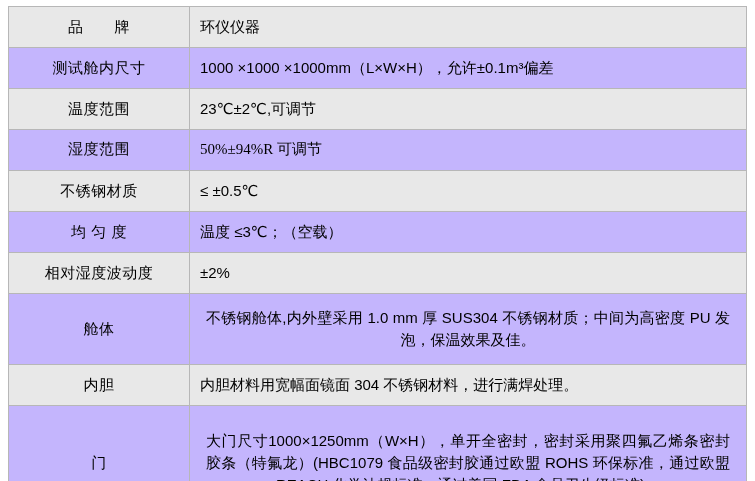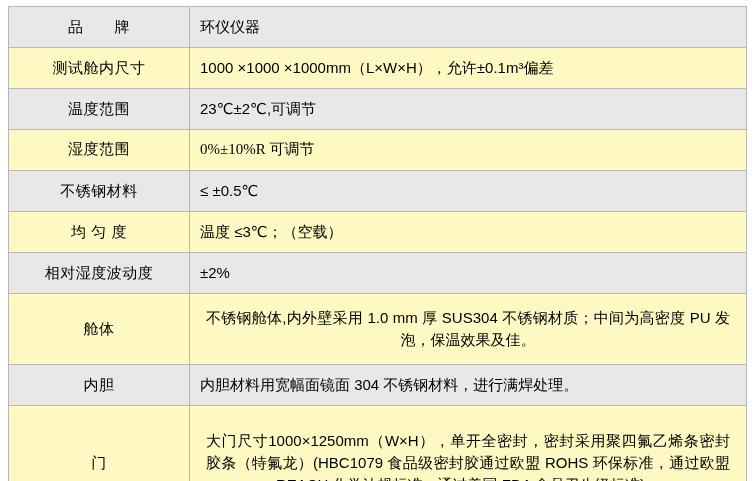--- a/index.html
+++ b/index.html
@@ -40,21 +40,21 @@
     width: 168px;
     letter-spacing: 0.5px;
   }
   td.value-cell {
     text-align: center;
   }
   tr.shade td {
     background: #e8e8e8;
   }
   tr.plain td {
-    background: #fef9c3;
+    background: #c4b5fd;
   }
   .value-block {
     display: block;
     text-align: left;
     padding: 0 4px;
   }
   .value-just {
     display: block;
     text-align: justify;
     text-align-last: center;
@@ -91,25 +91,25 @@
       </tr>
       <tr class="shade r-temp">
         <td class="label-cell">温度范围</td>
         <td class="value-cell">
             <span class="value-block">23℃±2℃,可调节</span>
           </td>
       </tr>
       <tr class="plain r-hum">
         <td class="label-cell">湿度范围</td>
         <td class="value-cell">
-            <span class="value-block">0%±10%R 可调节</span>
+            <span class="value-block">50%±94%R 可调节</span>
           </td>
       </tr>
       <tr class="shade r-tempwave">
-        <td class="label-cell">不锈钢材料</td>
+        <td class="label-cell">不锈钢材质</td>
         <td class="value-cell">
             <span class="value-block">≤ ±0.5℃</span>
           </td>
       </tr>
       <tr class="plain r-uniform">
         <td class="label-cell">均 匀 度</td>
         <td class="value-cell">
             <span class="value-block">温度 ≤3℃；（空载）</span>
           </td>
       </tr>

